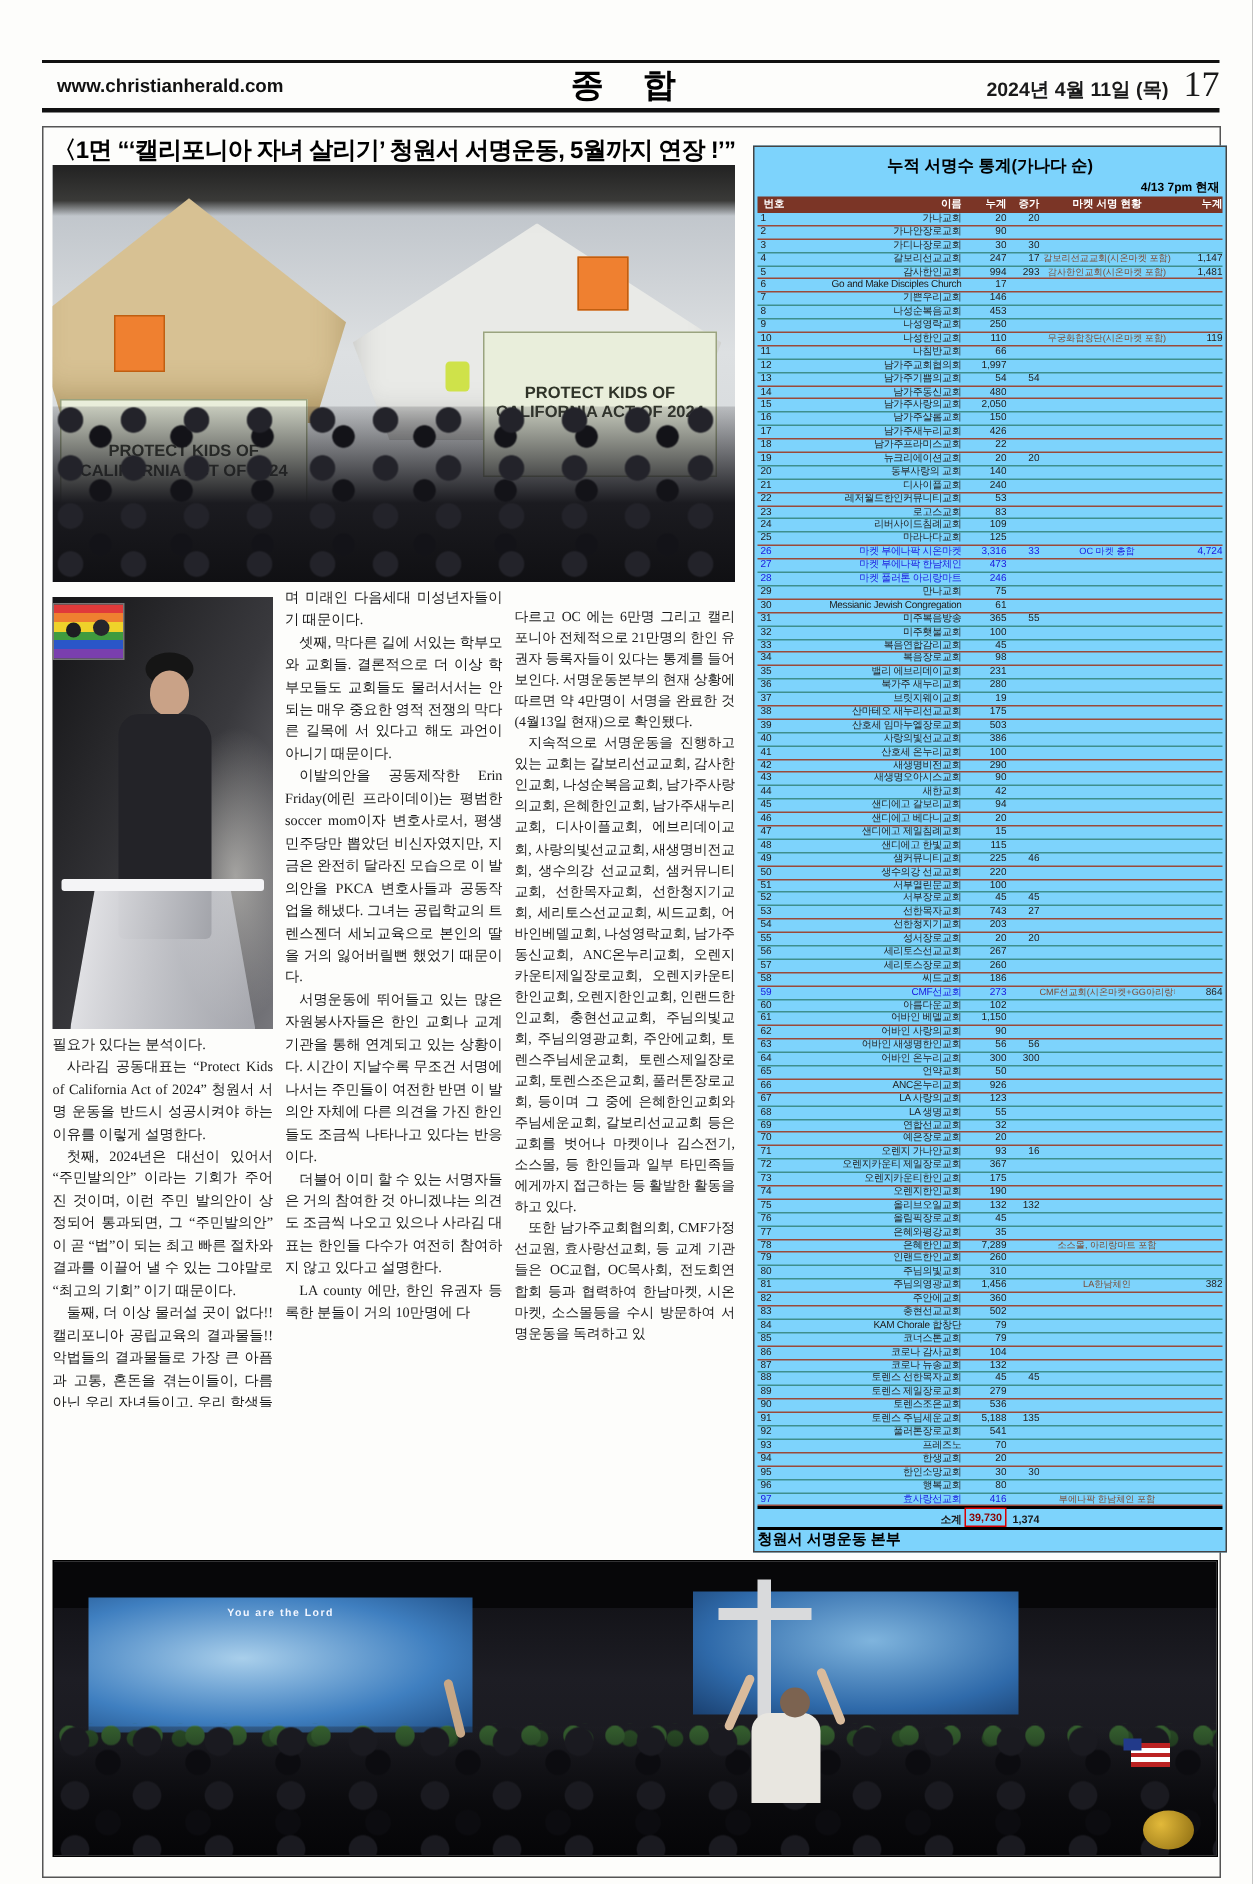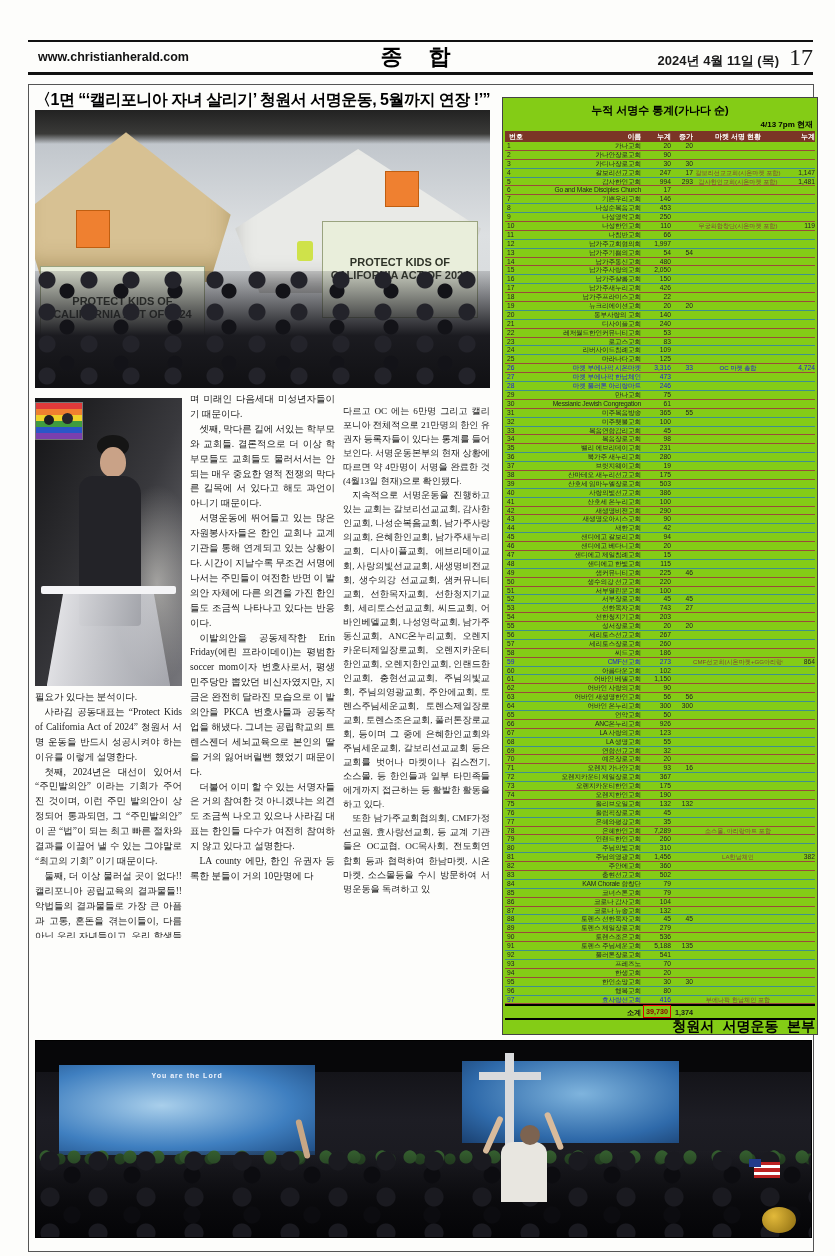--- a/index.html
+++ b/index.html
@@ -28,40 +28,40 @@
   .col p{margin:0;text-indent:1em;font-size:9.5px;line-height:14.9px;overflow-wrap:anywhere;}
   .col p.cont{text-indent:0;}
   .col3 p{font-size:9.2px;line-height:14.05px;}
   .c1{left:35px;top:690px;width:147px;height:248px;}
   .c2{left:190px;top:392px;width:145px;height:548px;}
   .c3{left:343px;top:404px;width:147px;height:548px;}
   .c4{left:502px;top:942px;width:148px;height:96px;}
   .c5{left:661px;top:942px;width:150px;height:96px;}
 
   
-  .sigtable{position:absolute;left:502px;top:97px;width:310px;border:1px solid #444;background:#84cc16;
+  .sigtable{position:absolute;left:502px;top:97px;width:310px;border:1px solid #444;background:#7dd3fc;
             font-family:"Liberation Sans",sans-serif;padding:2px 2px 0 2px;}
   .t-title{text-align:center;font-weight:bold;font-size:11px;padding-top:3px;color:#000;}
   .t-asof{text-align:right;font-weight:bold;font-size:8px;padding:1px 2px 1px 0;color:#000;}
   .t-head{display:flex;background:#7b3526;color:#fff;font-weight:bold;font-size:7px;height:11px;line-height:11px;}
   .t-head .tc{overflow:hidden;text-align:center;}
   .trow{display:flex;height:7.9px;line-height:7.9px;font-size:6.7px;border-bottom:1px solid #3f8f8d;color:#222;}
   .trow:nth-child(4n+1),.trow:nth-child(4n+2){border-bottom-color:#9a4a3a;}
   .tc{overflow:hidden;white-space:nowrap;}
   .tc.n{width:18px;padding-left:2px;}
   .tc.name{width:116px;text-align:right;letter-spacing:-0.2px;}
   .tc.num{width:30px;text-align:right;}
   .tc.inc{width:22px;text-align:right;}
   .tc.mkt{flex:1;text-align:center;font-size:6.1px;color:#7b4a32;}
   .tc.mnum{width:32px;text-align:right;}
   .bluerow .n,.bluerow .name,.bluerow .num,.bluerow .inc{color:#1a1adf;}
   .tc.blue{color:#1a1adf !important;}
   .t-subtotal{display:flex;height:12px;line-height:11px;font-size:7.2px;border-top:2px solid #000;font-weight:bold;align-items:flex-end;}
   .t-subtotal .total{border:1px solid #d00;color:#8b0000;padding:0 2px;display:inline-block;}
-  .t-foot{border-top:2px solid #000;text-align:right;font-weight:bold;font-size:14px;height:14px;line-height:14px;color:#000;font-family:Liberation Mono, monospace;}
+  .t-foot{border-top:2px solid #000;text-align:left;font-weight:bold;font-size:10px;height:14px;line-height:14px;color:#000;}
 
   
   .photo{position:absolute;overflow:hidden;}
   .photo *{position:absolute;}
   .p-top{left:35px;top:110px;width:455px;height:278px;background:linear-gradient(#b7bdc4,#dde0e2 45%,#cfd3d5);}
   .p-top .treeline{left:0;top:0;width:100%;height:34px;background:linear-gradient(#222,#3a3a38 70%,transparent);}
   .p-top .tentL{left:-3%;top:8%;width:46%;height:54%;background:#d7c193;
       clip-path:polygon(0% 55%,50% 0%,100% 55%,90% 100%,10% 100%);box-shadow:inset 0 -18px 22px rgba(120,95,40,.45);}
   .p-top .tentR{left:44%;top:14%;width:54%;height:52%;background:#e9eae7;
       clip-path:polygon(0% 55%,50% 0%,100% 55%,90% 100%,10% 100%);box-shadow:inset 0 -16px 20px rgba(110,110,110,.4);}
@@ -166,22 +166,22 @@
 
   <div class="col c1">
       <p class="cont">필요가 있다는 분석이다.</p>
       <p>사라김 공동대표는 “Protect Kids of California Act of 2024” 청원서 서명 운동을 반드시 성공시켜야 하는 이유를 이렇게 설명한다.</p>
       <p>첫째, 2024년은 대선이 있어서 “주민발의안” 이라는 기회가 주어진 것이며, 이런 주민 발의안이 상정되어 통과되면, 그 “주민발의안” 이 곧 “법”이 되는 최고 빠른 절차와 결과를 이끌어 낼 수 있는 그야말로 “최고의 기회” 이기 때문이다.</p>
       <p>둘째, 더 이상 물러설 곳이 없다!! 캘리포니아 공립교육의 결과물들!! 악법들의 결과물들로 가장 큰 아픔과 고통, 혼돈을 겪는이들이, 다름 아닌 우리 자녀들이고, 우리 학생들이며, 하나님의 꿈이</p>
     </div>
   <div class="col c2">
       <p class="cont">며 미래인 다음세대 미성년자들이기 때문이다.</p>
       <p>셋째, 막다른 길에 서있는 학부모 와 교회들. 결론적으로 더 이상 학부모들도 교회들도 물러서서는 안되는 매우 중요한 영적 전쟁의 막다른 길목에 서 있다고 해도 과언이 아니기 때문이다.</p>
+      <p>이발의안을 공동제작한 Erin Friday(에린 프라이데이)는 평범한 soccer mom이자 변호사로서, 평생 민주당만 뽑았던 비신자였지만, 지금은 완전히 달라진 모습으로 이 발의안을 PKCA 변호사들과 공동작업을 해냈다. 그녀는 공립학교의 트렌스젠더 세뇌교육으로 본인의 딸을 거의 잃어버릴뻔 했었기 때문이다.</p>
       <p>서명운동에 뛰어들고 있는 많은 자원봉사자들은 한인 교회나 교계 기관을 통해 연계되고 있는 상황이다. 시간이 지날수록 무조건 서명에 나서는 주민들이 여전한 반면 이 발의안 자체에 다른 의견을 가진 한인들도 조금씩 나타나고 있다는 반응이다.</p>
-      <p>이발의안을 공동제작한 Erin Friday(에린 프라이데이)는 평범한 soccer mom이자 변호사로서, 평생 민주당만 뽑았던 비신자였지만, 지금은 완전히 달라진 모습으로 이 발의안을 PKCA 변호사들과 공동작업을 해냈다. 그녀는 공립학교의 트렌스젠더 세뇌교육으로 본인의 딸을 거의 잃어버릴뻔 했었기 때문이다.</p>
       <p>더불어 이미 할 수 있는 서명자들은 거의 참여한 것 아니겠냐는 의견도 조금씩 나오고 있으나 사라김 대표는 한인들 다수가 여전히 참여하지 않고 있다고 설명한다.</p>
       <p>LA county 에만, 한인 유권자 등록한 분들이 거의 10만명에 다</p>
     </div>
   <div class="col c3 col3">
       <p class="cont">다르고 OC 에는 6만명 그리고 캘리포니아 전체적으로 21만명의 한인 유권자 등록자들이 있다는 통계를 들어 보인다. 서명운동본부의 현재 상황에 따르면 약 4만명이 서명을 완료한 것(4월13일 현재)으로 확인됐다.</p>
       <p>지속적으로 서명운동을 진행하고 있는 교회는 갈보리선교교회, 감사한인교회, 나성순복음교회, 남가주사랑의교회, 은혜한인교회, 남가주새누리교회, 디사이플교회, 에브리데이교회, 사랑의빛선교교회, 새생명비전교회, 생수의강 선교교회, 샘커뮤니티교회, 선한목자교회, 선한청지기교회, 세리토스선교교회, 씨드교회, 어바인베델교회, 나성영락교회, 남가주동신교회, ANC온누리교회, 오렌지카운티제일장로교회, 오렌지카운티한인교회, 오렌지한인교회, 인랜드한인교회, 충현선교교회, 주님의빛교회, 주님의영광교회, 주안에교회, 토렌스주님세운교회, 토렌스제일장로교회, 토렌스조은교회, 풀러톤장로교회, 등이며 그 중에 은혜한인교회와 주님세운교회, 갈보리선교교회 등은 교회를 벗어나 마켓이나 김스전기, 소스몰, 등 한인들과 일부 타민족들에게까지 접근하는 등 활발한 활동을 하고 있다.</p>
       <p>또한 남가주교회협의회, CMF가정선교원, 효사랑선교회, 등 교계 기관들은 OC교협, OC목사회, 전도회연합회 등과 협력하여 한남마켓, 시온마켓, 소스몰등을 수시 방문하여 서명운동을 독려하고 있</p>
     </div>
   <div class="col c4">
       <p class="cont">다. (자료참조)</p>

